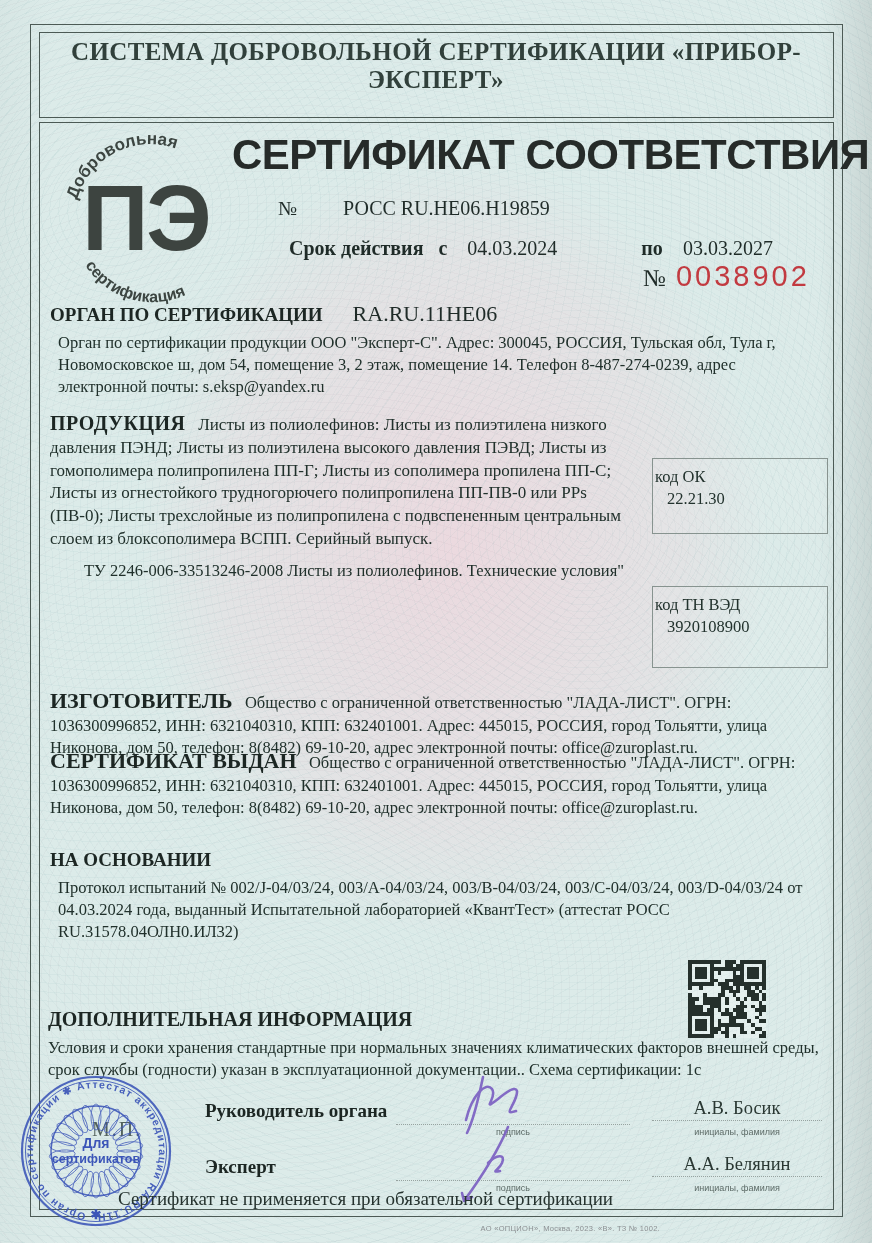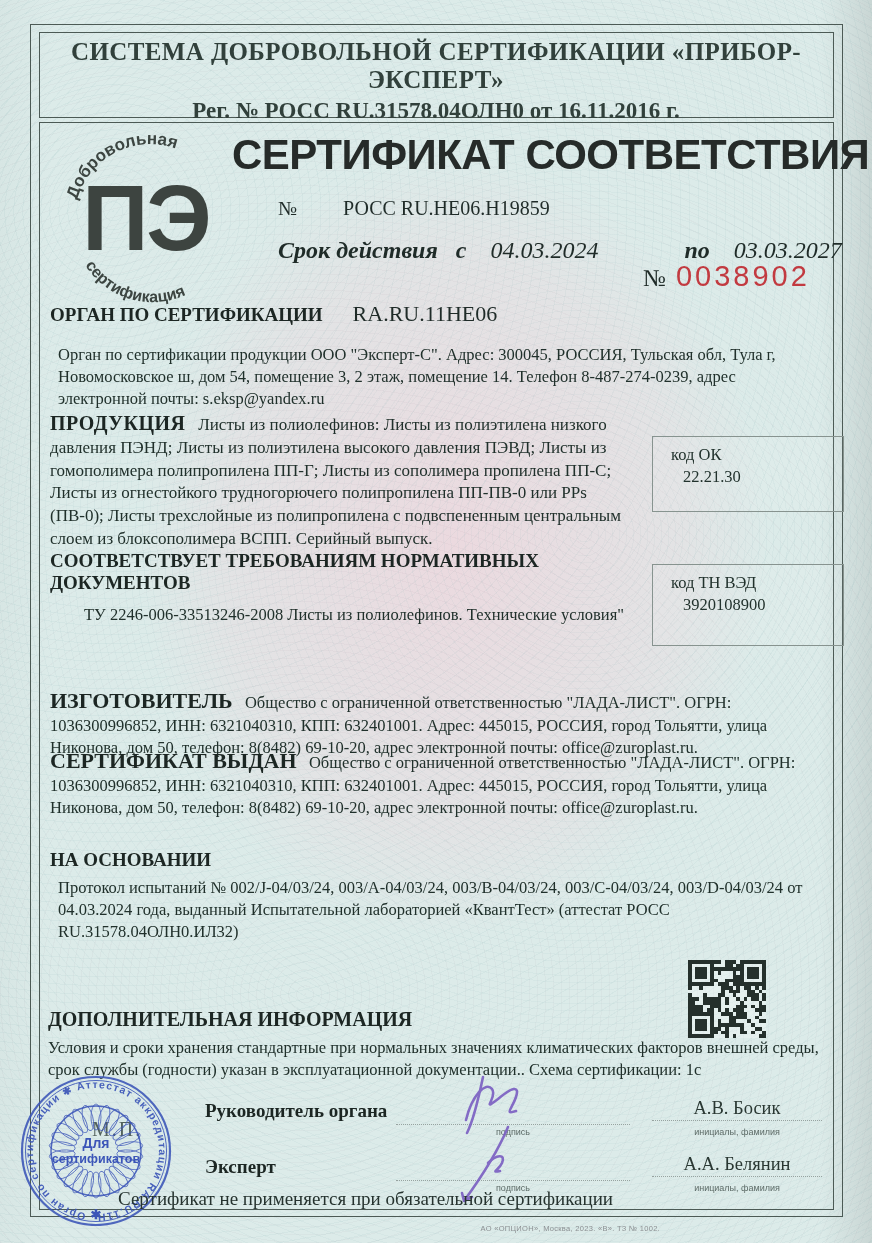--- a/index.html
+++ b/index.html
@@ -25,39 +25,39 @@
   .hdr{position:absolute;left:40px;top:38px;width:792px;text-align:center;color:#31403b;}
   .hdr .l1{font-size:25px;font-weight:bold;letter-spacing:.4px;}
   .hdr .l2{font-size:23px;font-weight:bold;margin-top:4px;}
 
   .title{position:absolute;left:232px;top:131px;width:600px;text-align:center;
     font-family:"Liberation Sans", sans-serif;font-weight:bold;font-size:42px;
     letter-spacing:-.5px;color:#262b29;white-space:nowrap;}
 
   .row-no{position:absolute;left:278px;top:197px;font-size:20px;}
   .row-no .num{margin-left:46px;}
-  .row-valid{position:absolute;left:278px;top:237px;font-size:24px;font-style:italic;}
+  .row-valid{position:absolute;left:289px;top:237px;font-size:20px;}
   .row-valid b{font-weight:bold;}
   .blank-no{position:absolute;left:643px;top:260px;font-size:24px;white-space:nowrap;}
   .blank-no .digits{font-family:"Liberation Sans", sans-serif;font-size:29px;letter-spacing:3px;margin-left:10px;}
 
   .sec-label{font-weight:bold;font-size:19px;color:#1c2623;}
   .inline-label{font-weight:bold;font-size:22px;color:#1c2623;}
   .body-txt{font-size:16.5px;line-height:1.32;color:#20302b;}
 
   .org{position:absolute;left:50px;top:301px;width:768px;}
   .org .code{font-size:22px;margin-left:26px;font-weight:normal;}
-  .org .body-txt{margin-top:17px;padding-left:8px;}
+  .org .body-txt{margin-top:5px;padding-left:8px;}
 
   .production{position:absolute;left:50px;top:410px;width:592px;}
   .production .body-txt{font-size:17px;line-height:1.34;}
   .production .inline-label{font-size:20px;letter-spacing:.5px;}
 
   .codebox{position:absolute;left:652px;width:172px;border:1px solid #87938f;background:rgba(255,255,255,.06);
-    padding:8px 0 0 18px;font-size:16.5px;color:#22322d;}
+    padding:8px 0 0 2px;font-size:16.5px;color:#22322d;margin-top:22px;}
   .codebox .v{padding-left:12px;margin-top:2px;}
   .box-ok{top:436px;height:66px;}
   .box-tnved{top:564px;height:72px;}
 
   .compliance{position:absolute;left:50px;top:550px;width:600px;}
   .compliance .body-txt{margin-top:10px;padding-left:8px;text-align:center;}
 
   .manufacturer{position:absolute;left:50px;top:686px;width:770px;}
   .issued{position:absolute;left:50px;top:746px;width:772px;}
   .basis{position:absolute;left:50px;top:849px;width:774px;}
@@ -89,21 +89,20 @@
 <body>
 
 <div class="page">
 
   <div class="frame-outer"></div>
   <div class="frame-header"></div>
   <div class="frame-main"></div>
 
   <div class="hdr">
     <div class="l1">СИСТЕМА ДОБРОВОЛЬНОЙ СЕРТИФИКАЦИИ «ПРИБОР-ЭКСПЕРТ»</div>
-    <div class="l2">Рег.  № РОСС RU.31578.04ОЛН0 от 16.11.2016 г.</div>
   </div>
 
   <svg class="logo" width="196" height="186" viewBox="0 0 196 186">
     <defs>
       <path id="arcTop" d="M 28 84 A 76 76 0 0 1 172 70"></path>
       <path id="arcBot" d="M 34 140 A 80 80 0 0 0 170 148"></path>
     </defs>
     <text font-family="Liberation Sans, sans-serif" font-size="17" font-weight="bold" fill="#3c4541">
       <textPath href="#arcTop" startOffset="4">Добровольная</textPath>
     </text>
@@ -146,21 +145,20 @@
       <span>Листы из полиолефинов:  Листы из полиэтилена низкого давления ПЭНД; Листы из полиэтилена высокого давления ПЭВД; Листы из гомополимера полипропилена ПП-Г; Листы из сополимера пропилена  ПП-С; Листы из огнестойкого трудногорючего полипропилена ПП-ПВ-0 или PPs (ПВ-0); Листы трехслойные из полипропилена с подвспененным центральным слоем из блоксополимера ВСПП. Серийный выпуск.</span>
     </div>
   </div>
 
   <div class="codebox box-ok">
     <div>код ОК</div>
     <div class="v">22.21.30</div>
   </div>
 
   <div class="compliance">
-    <div class="sec-label">СООТВЕТСТВУЕТ ТРЕБОВАНИЯМ НОРМАТИВНЫХ ДОКУМЕНТОВ</div>
     <div class="body-txt">ТУ 2246-006-33513246-2008  Листы из полиолефинов. Технические условия"</div>
   </div>
 
   <div class="codebox box-tnved">
     <div>код ТН ВЭД</div>
     <div class="v">3920108900</div>
   </div>
 
   <div class="manufacturer">
     <div class="body-txt">

